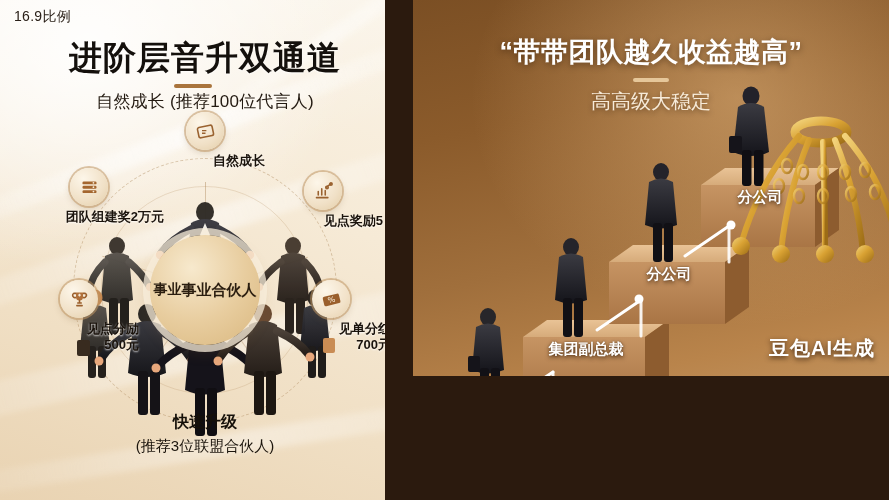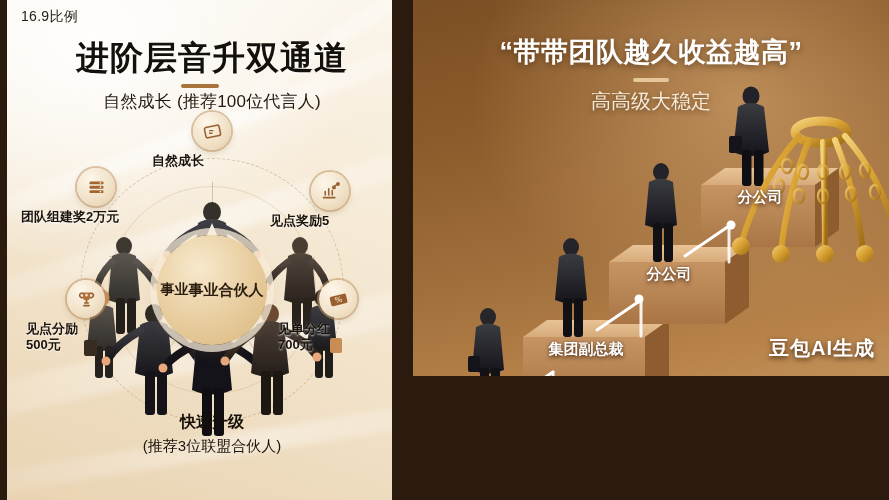--- a/index.html
+++ b/index.html
@@ -5,21 +5,21 @@
   * { margin:0; padding:0; box-sizing:border-box; }
   html,body { width:889px; height:500px; overflow:hidden; }
   body {
     font-family:"Liberation Sans","DejaVu Sans",sans-serif;
     background:#2b1a0e;
   }
   #stage { position:relative; width:889px; height:500px; overflow:hidden; }
 
   
   #left-panel {
-    position:absolute; left:7px; top:0; width:385px; height:500px;
+    position:absolute; left:0; top:0; width:385px; height:500px;
     background:
       linear-gradient(158deg, rgba(255,255,255,.55) 0%, rgba(255,255,255,0) 42%),
       linear-gradient(200deg, #faf3e6 0%, #f6ead6 38%, #f0dfc4 70%, #e9d3b2 100%);
     overflow:hidden;
   }
   .swoosh {
     position:absolute; pointer-events:none;
     background:linear-gradient(90deg, rgba(255,255,255,0) 0%, rgba(255,255,255,.85) 50%, rgba(255,255,255,0) 100%);
     filter:blur(3px);
   }
@@ -69,21 +69,21 @@
     position:absolute; left:95px; top:95px; width:110px; height:110px;
     border-radius:50%;
     background:radial-gradient(circle at 38% 30%, #f7e9cd 0%, #e8cd9f 52%, #d9b77e 100%);
     box-shadow:0 0 0 7px rgba(248,238,219,.75), 0 6px 16px rgba(140,100,55,.22);
     display:flex; align-items:center; justify-content:center;
     text-align:center; line-height:1.25;
   }
   .hub-l1 { font-size:14px; font-weight:bold; color:#2a1d0f; }
   .hub-l2 { font-size:15px; font-weight:bold; color:#2a1d0f; }
 
-  .node { position:absolute; width:120px; margin-left:-60px; text-align:left; }
+  .node { position:absolute; width:120px; margin-left:-60px; text-align:right; }
   .node .badge {
     width:38px; height:38px; margin:0 auto 3px;
     border-radius:50%;
     background:radial-gradient(circle at 35% 28%, #fdf6e9, #f0e0c6 60%, #e3cda6 100%);
     box-shadow:0 0 0 2px rgba(193,152,101,.55), 0 3px 7px rgba(120,85,45,.22);
     display:flex; align-items:center; justify-content:center;
   }
   .node .badge svg { width:21px; height:21px; }
   .node .lbl {
     font-size:13px; font-weight:bold; color:#1a130c; line-height:1.25;

